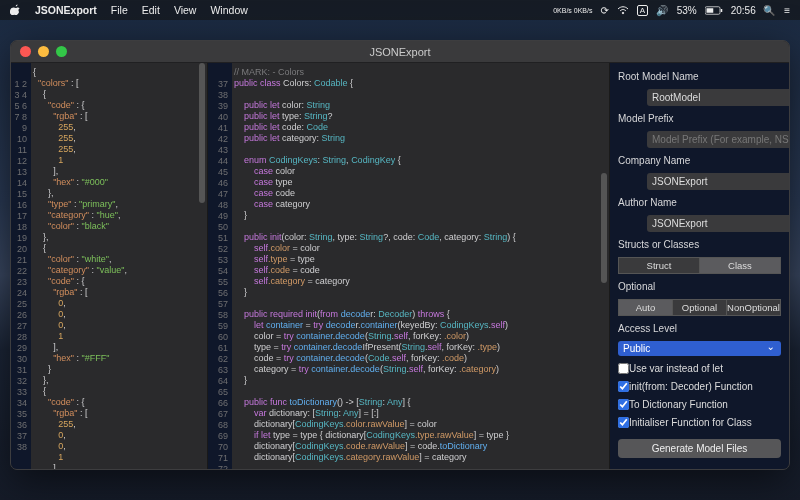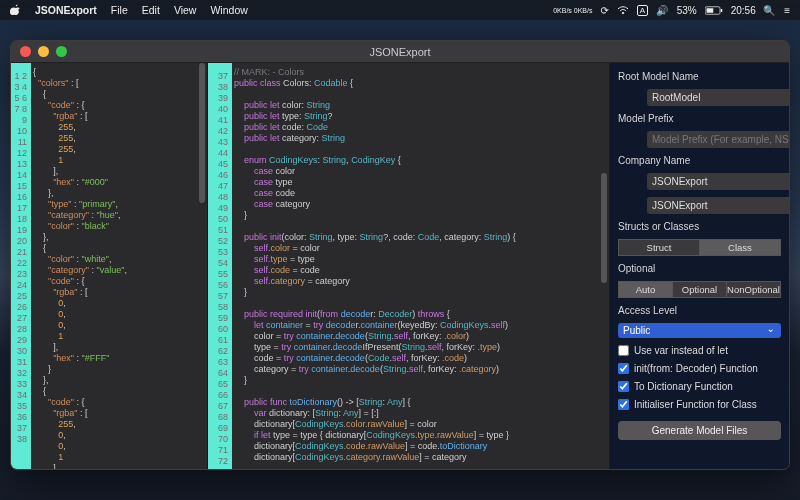--- a/index.html
+++ b/index.html
@@ -14,21 +14,21 @@
 .window { position: absolute; top: 40px; left: 10px; width: 780px; height: 430px; background: #2a2a2c; border-radius: 7px; box-shadow: 0 10px 40px rgba(0,0,0,0.6); display: flex; flex-direction: column; overflow: hidden; border: 1px solid #3d3d3f; }
 .titlebar { height: 22px; background: #3a3a3c; display: flex; align-items: center; position: relative; border-bottom: 1px solid #202022; }
 .traffic { display: flex; gap: 7px; padding-left: 9px; }
 .traffic .dot { width: 11px; height: 11px; border-radius: 50%; }
 .traffic .red { background: #fc5753; }
 .traffic .yellow { background: #fdbc40; }
 .traffic .green { background: #33c748; }
 .titlebar .title { position: absolute; left: 0; right: 0; text-align: center; font-size: 11px; color: #ccc; pointer-events: none;}
 
 .content { flex: 1; display: flex; overflow: hidden; font-family: "Menlo", "Monaco", monospace; }
-.gutter-l, .gutter-r { background: #5eead4; color: #6f6f71; font-size: 9px; line-height: 11px; padding: 8px 4px 4px 2px; text-align: right; width: 20px; flex-shrink: 0; }
+.gutter-l, .gutter-r { background: #0f172a; color: #6f6f71; font-size: 9px; line-height: 11px; padding: 16px 4px 4px 2px; text-align: right; width: 20px; flex-shrink: 0; }
 .gutter-r { width: 24px; }
 .code-l { width: 166px; background: #2a2a2c; color: #cfcfd1; font-size: 9px; line-height: 11px; padding: 4px 0 4px 2px; overflow: hidden; }
 .code-r { flex: 1; background: #2a2a2c; color: #cfcfd1; font-size: 9px; line-height: 11px; padding: 4px 0 4px 2px; overflow: hidden; }
 .divider { width: 1px; background: #191919; }
 .code-l pre, .code-r pre { margin: 0; font-family: inherit; }
 .punc { color: #cfcfd1; }
 .key { color: #d28e5d; }
 .str { color: #7dc05b; }
 .num { color: #d7a65f; }
 .cm { color: #7a7a7c; text-align: right; }
@@ -41,21 +41,21 @@
 .panel label { font-size: 10px; color: #d7d7d9; }
 .panel input[type=text] { width: 100%; background: #3a3a3c; border: none; border-radius: 3px; color: #ddd; padding: 3px 5px; font-size: 10px; outline: none; margin-left: 29px; }
 .panel input::placeholder { color: #777; }
 .seg { display: flex; width: 100%; border-radius: 0; overflow: hidden; border: 1px solid #555; }
 .seg .seg-item { flex: 1; text-align: center; background: #3a3a3c; color: #ddd; font-size: 9.5px; padding: 2px 0; cursor: pointer; }
 .seg .seg-item.active { background: #5b5b5e; }
 .seg .seg-item + .seg-item { border-left: 1px solid #555; }
 .panel select { width: 100%; background: #2f5fd0; border: none; border-radius: 3px; color: #fff; padding: 2px 5px; font-size: 10px; appearance: none; -webkit-appearance: none; position: relative; }
 .select-wrap { position: relative; }
 .select-wrap::after { content: "⌄"; position: absolute; right: 6px; top: 0px; color: #fff; font-size: 10px; pointer-events:none;}
-.checkrow { display: flex; align-items: center; gap: 5px; font-size: 10px; }
+.checkrow { display: flex; align-items: center; font-size: 10px; }
 .checkrow input { accent-color: #2f6fe3; width: 11px; height: 11px; }
 .genbtn { margin-top: 4px; width: 100%; background: #565658; border: none; border-radius: 4px; color: #eee; font-size: 10px; padding: 4px 0; cursor: pointer; }
 .scrollbar { width: 10px; background: #2a2a2c; position: relative; flex-shrink: 0;}
 .scrollbar .thumb { position: absolute; left: 2px; width: 6px; border-radius: 3px; background: #555; }
 </style>
 </head>
 <body>
 
 <div class="macos-menubar">
   <div class="menubar-left">
@@ -267,20 +267,21 @@
         <div class="thumb" style="top:110px;height:110px;"></div>
       </div>
 
     <div class="panel">
       <label>Root Model Name</label>
       <input type="text" value="RootModel" style="">
       <label>Model Prefix</label>
       <input type="text" placeholder="Model Prefix (For example, NS)" style="">
       <label>Company Name</label>
       <input type="text" value="JSONExport" style="">
+      <label>Author Name</label>
       <input type="text" value="JSONExport" style="">
       <label>Structs or Classes</label>
       <div class="seg">
         <div class="seg-item" id="seg-struct">Struct</div>
         <div class="seg-item active" id="seg-class">Class</div>
       </div>
       <label>Optional</label>
       <div class="seg">
         <div class="seg-item active" id="seg-auto">Auto</div>
         <div class="seg-item" id="seg-opt">Optional</div>

